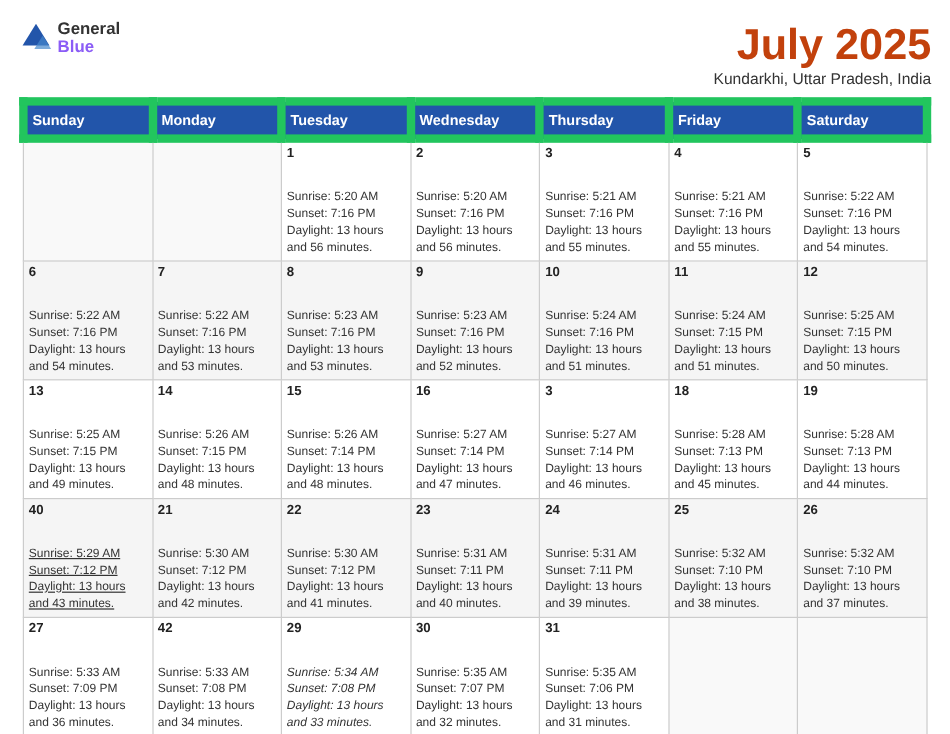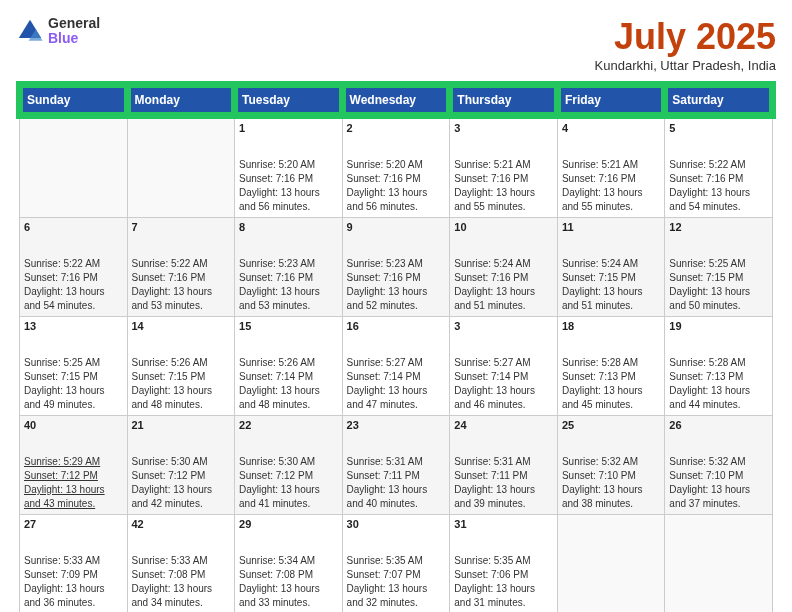--- a/index.html
+++ b/index.html
@@ -319,21 +319,21 @@
         </td>
         <td>
           <span class="day-number">42</span>
           <div class="day-info" style="white-space: pre-line;">Sunrise: 5:33 AM
 Sunset: 7:08 PM
 Daylight: 13 hours
 and 34 minutes.</div>
         </td>
         <td>
           <span class="day-number">29</span>
-          <div class="day-info" style="white-space: pre-line;">Sunrise: 5:34 AM
+          <div class="day-info" style="white-space: pre-line; font-style: italic;">Sunrise: 5:34 AM
 Sunset: 7:08 PM
 Daylight: 13 hours
 and 33 minutes.</div>
         </td>
         <td>
           <span class="day-number">30</span>
           <div class="day-info" style="white-space: pre-line;">Sunrise: 5:35 AM
 Sunset: 7:07 PM
 Daylight: 13 hours
 and 32 minutes.</div>

